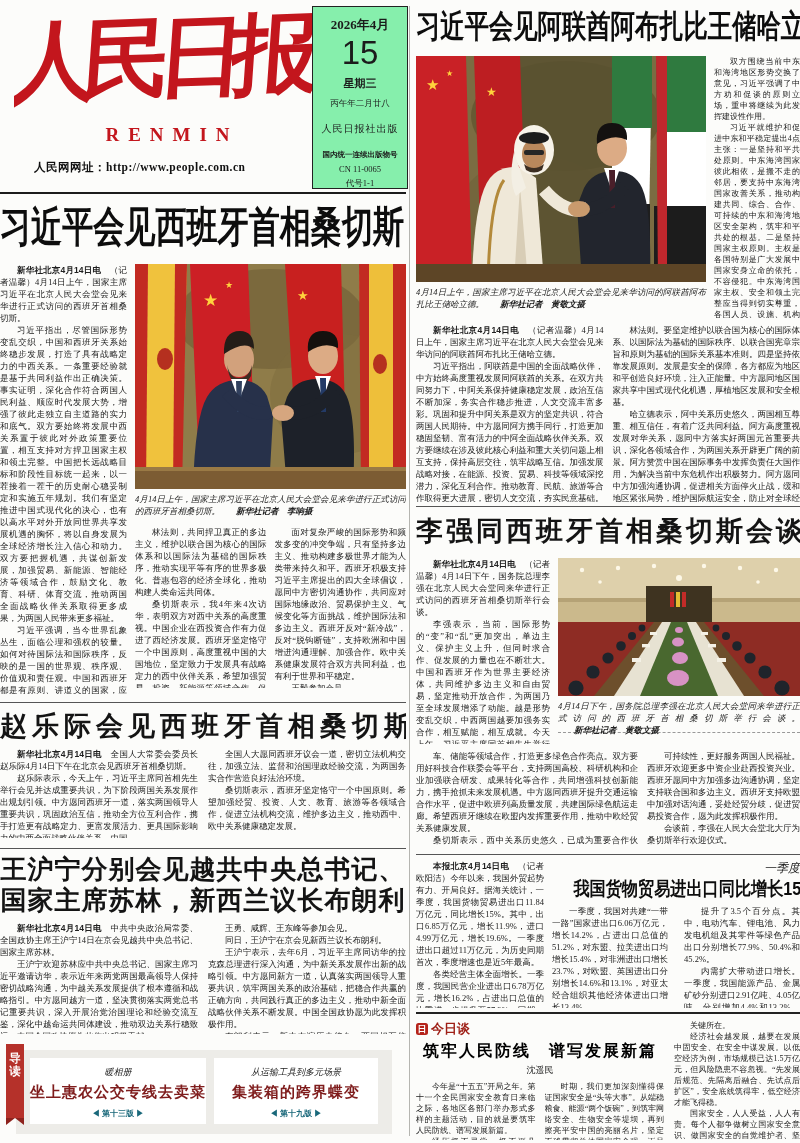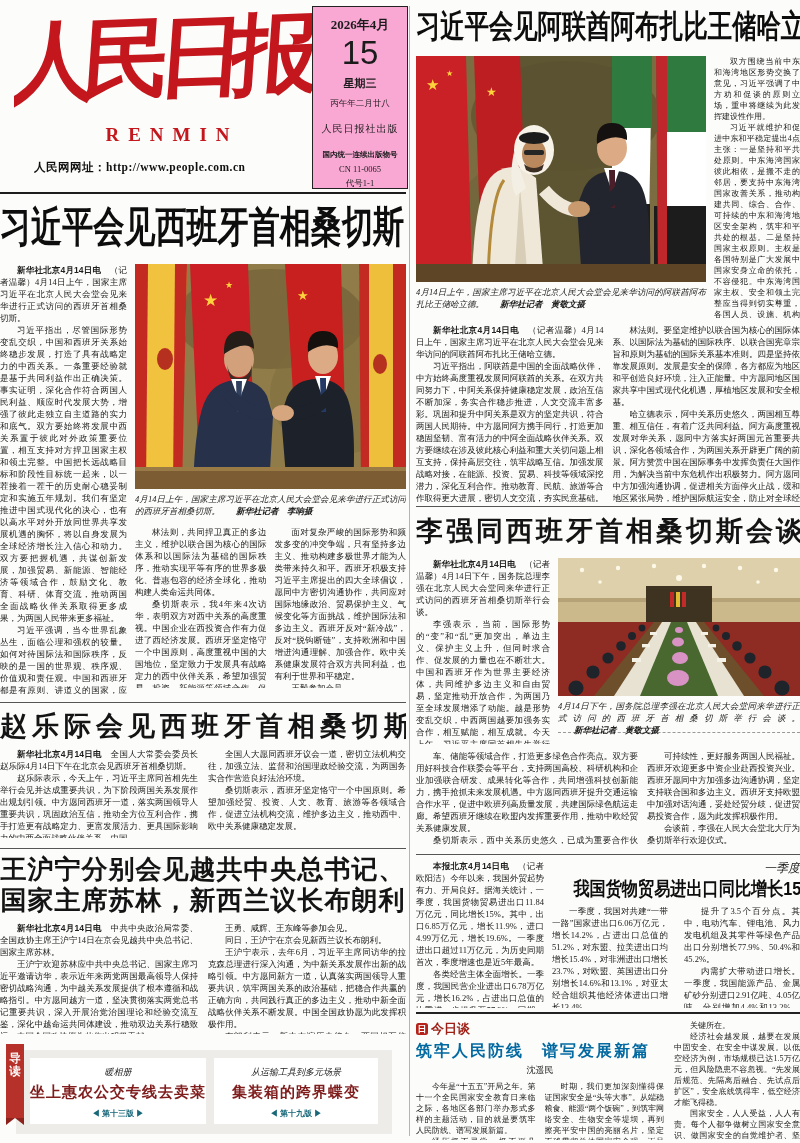--- a/index.html
+++ b/index.html
@@ -8,21 +8,21 @@
   .z{position:absolute;overflow:hidden;}
   
   .hrule{position:absolute;background:#555;}
   .vrule{position:absolute;background:#b5b5b0;width:1px;}
   
   .mast-title{font-family:"DejaVu Serif",serif;font-weight:900;color:#c3161d;font-size:88px;
     letter-spacing:-14px;transform:rotate(-2deg) skewX(-6deg);transform-origin:left top;white-space:nowrap;}
   .mast-latin{color:#c3161d;font-weight:700;font-size:19px;letter-spacing:9px;font-family:"Liberation Serif",serif;}
   .mast-web{font-size:11.5px;font-weight:700;color:#101010;letter-spacing:.5px;}
   
-  .datebox{border:1.5px solid #222;text-align:center;background:#f9a8d4;}
+  .datebox{border:1.5px solid #222;text-align:center;background:#86efac;}
   .db1{font-size:13px;font-weight:700;margin-top:9px;}
   .db-day{font-size:33px;font-family:"Liberation Sans",sans-serif;margin-top:2px;line-height:1;}
   .db2{font-size:11px;font-weight:700;margin-top:7px;}
   .db3{font-size:8.5px;margin-top:7px;}
   .db4{font-size:10px;margin-top:12px;letter-spacing:1px;}
   .db5{font-size:7.5px;font-weight:700;margin-top:14px;}
   .db6{font-size:8.5px;margin-top:4px;}
   
   .hl-black{font-family:"Liberation Sans",sans-serif;font-weight:900;color:#0d0d0d;white-space:nowrap;transform-origin:left center;}
   .hl-song{font-family:"Liberation Serif",serif;font-weight:900;color:#141414;text-align:center;white-space:nowrap;}
@@ -34,21 +34,21 @@
   .cap{font-size:8.5px;line-height:12px;text-align:justify;font-style:italic;color:#222;}
   .cap .credit{font-weight:700;margin-left:16px;white-space:nowrap;}
   .cols{display:flex;}
   .cols .col{flex:1;overflow:hidden;}
   .photo{display:block;}
   
   .kicker{font-size:12px;text-align:right;font-style:italic;}
   
   .jrt-label{font-family:"Liberation Sans",sans-serif;font-weight:900;font-size:13px;color:#9e1f16;display:flex;align-items:center;gap:3px;}
   .jrt-ico{width:12px;height:12px;background:#b5231a;color:#fff;border-radius:2.5px;font-size:9px;line-height:12px;text-align:center;font-weight:700;}
-  .jrt-head{font-family:"Liberation Sans",sans-serif;font-weight:900;font-size:16px;letter-spacing:2px;text-align:left;color:#0369a1;}
+  .jrt-head{font-family:"Liberation Sans",sans-serif;font-weight:900;font-size:16px;letter-spacing:2px;text-align:center;color:#000000;}
   .jrt-author{font-size:9px;text-align:center;margin-top:2px;}
   
   .dd-panel{background:#edecE8;background:#edece8;}
   .dd-ribbon{background:#b5312a;color:#fff;font-weight:700;font-size:11.5px;text-align:center;
      font-family:"Liberation Sans",sans-serif;padding-top:8px;line-height:13px;}
   .dd-ribbon:after{content:"";position:absolute;left:0;bottom:-7px;border-left:9px solid #8d221d;border-right:9px solid #8d221d;border-bottom:7px solid transparent;}
   .dd-card{position:absolute;background:#fff;text-align:center;}
   .dd-kick{font-size:9px;font-style:italic;margin-top:8px;}
   .dd-title{font-family:"Liberation Sans",sans-serif;font-weight:900;font-size:15px;letter-spacing:1px;margin-top:4px;color:#7f1d1d;}
   .dd-page{font-size:8px;color:#19687a;margin-top:6px;font-weight:700;}

